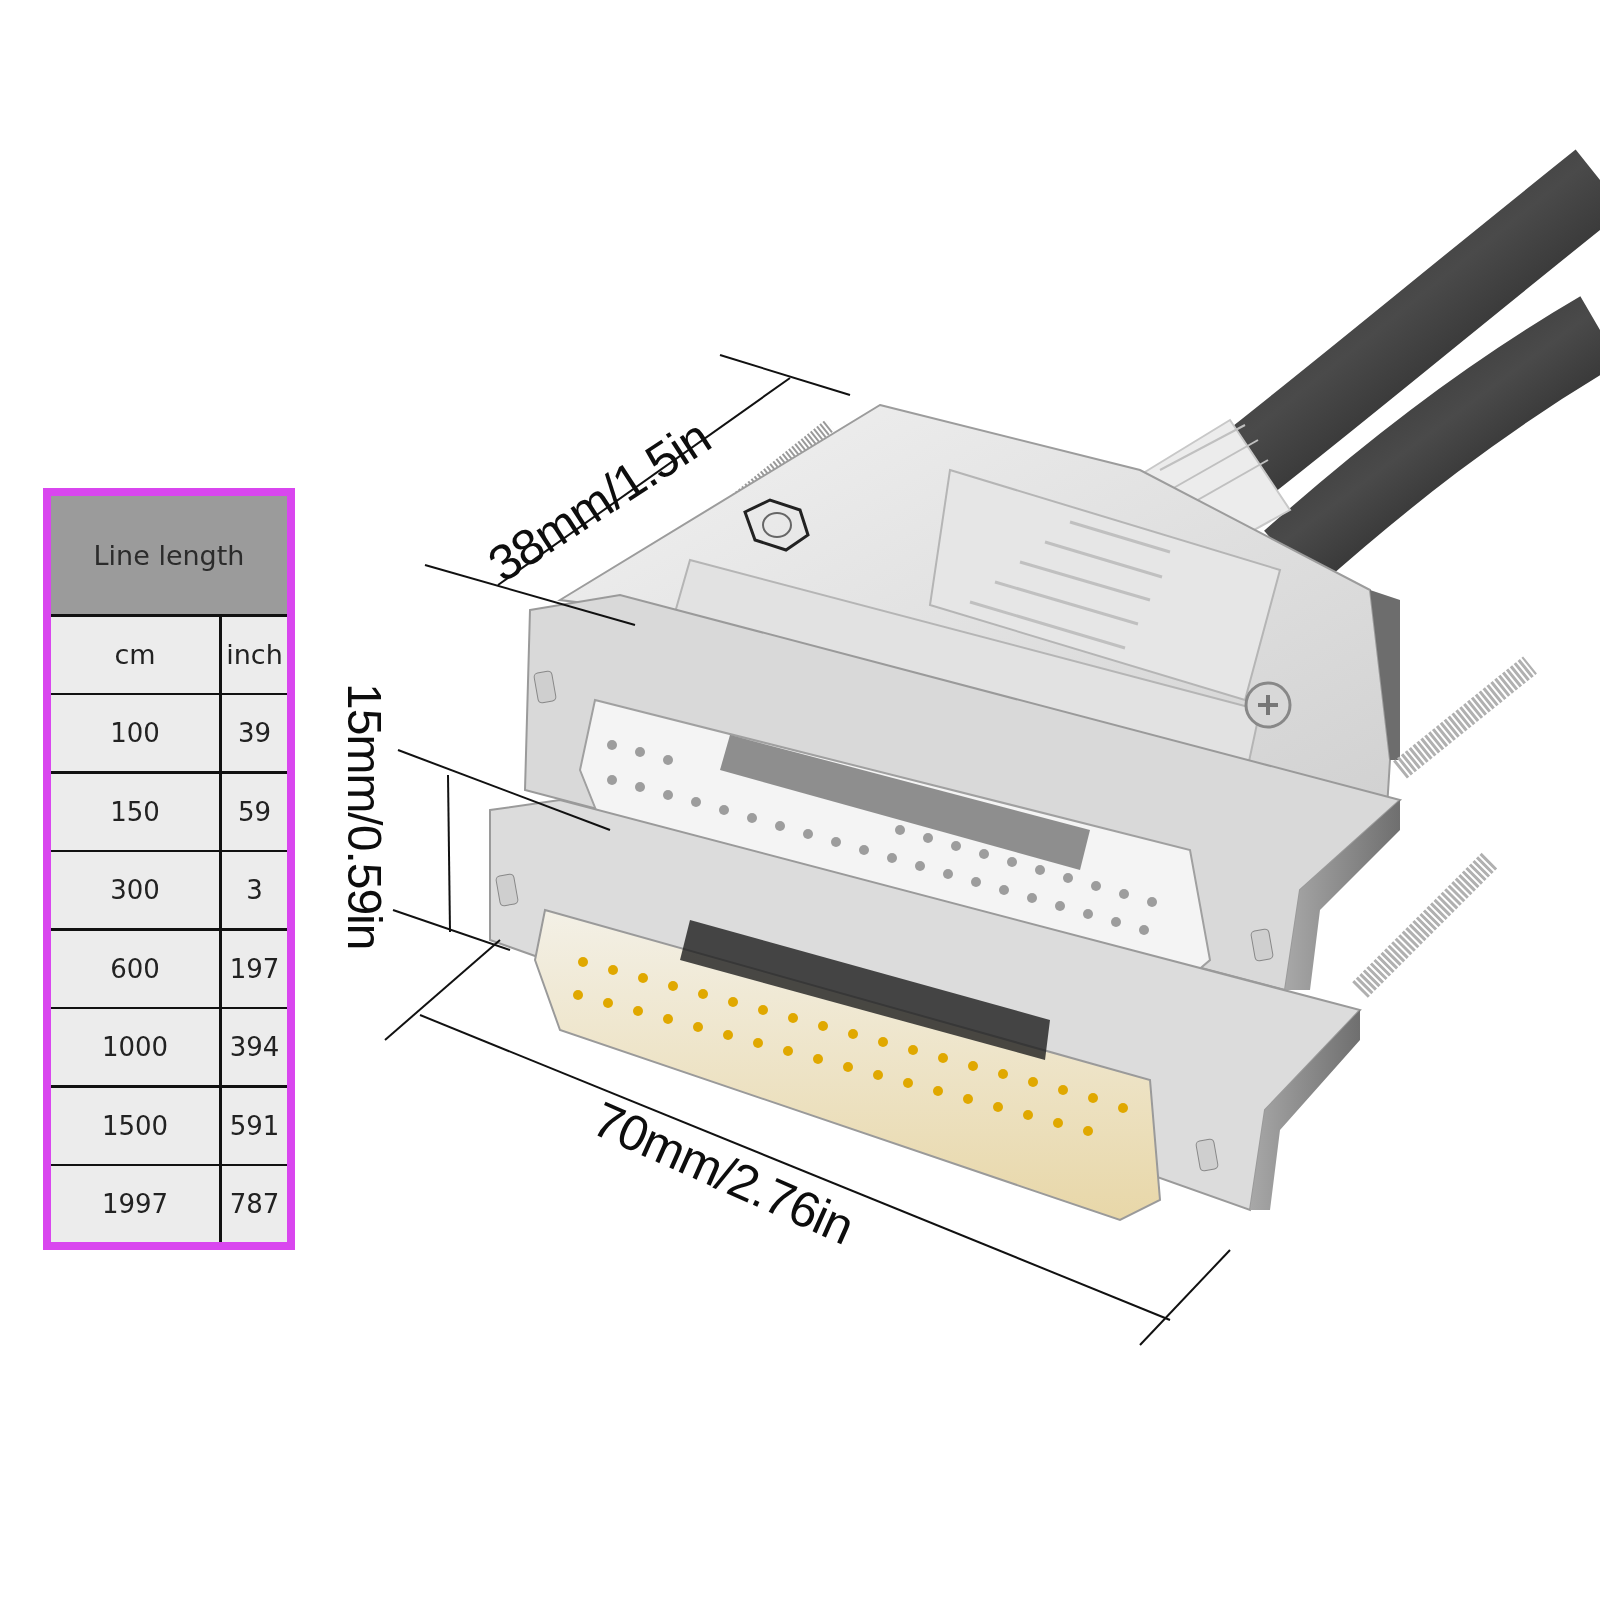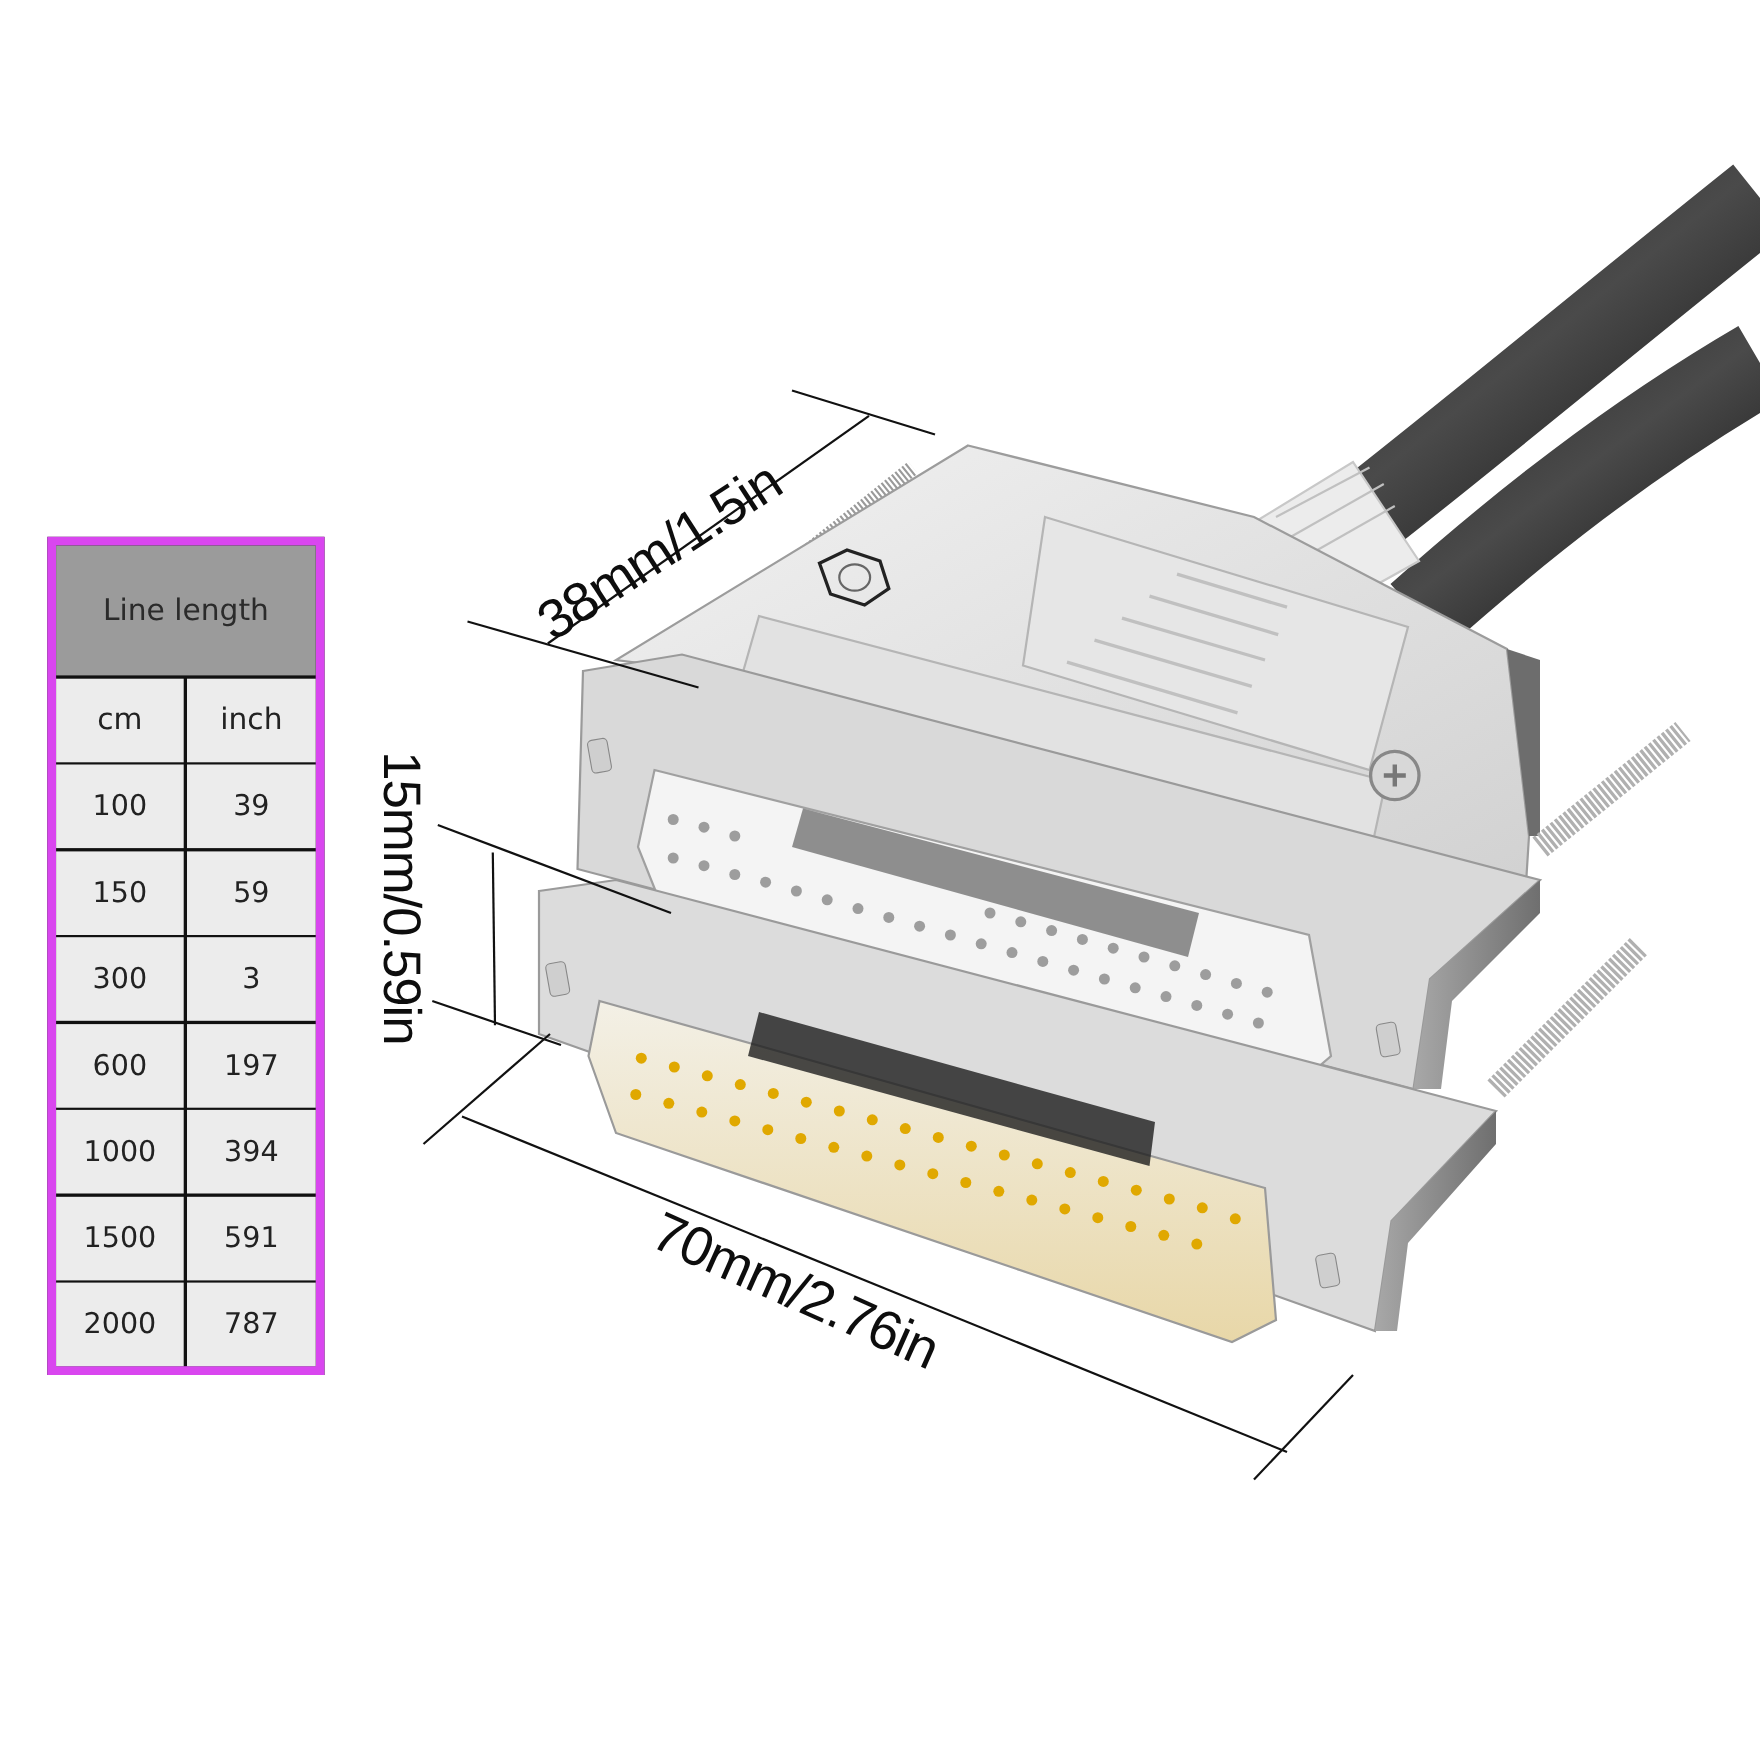--- a/index.html
+++ b/index.html
@@ -8,21 +8,21 @@
   .stage { position:absolute; left:0; top:0; width:1600px; height:1600px; }
 
   
   .len-table { position:absolute; left:43px; top:488px; width:252px;
                border:8px solid #d946ef; background:#111; box-sizing:border-box; }
   .len-head { height:118px; background:#9b9b9b; display:flex; align-items:center;
               justify-content:center; color:#2b2b2b; font-size:27px; }
   .len-row { display:flex; height:76px; margin-top:2.5px; }
   .len-cell { background:#ececec; display:flex; align-items:center; justify-content:center;
               color:#222; font-size:26px; }
-  .len-cell.cm { width:116px; margin-right:3px; }
+  .len-cell.cm { width:168px; margin-right:3px; }
   .len-cell.in { flex:1; }
   .len-row.hdr .len-cell { font-size:27px; }
 
   
   .dim { position:absolute; color:#0d0d0d; font-family:"Liberation Sans", sans-serif;
          font-size:50px; white-space:nowrap; transform-origin:left top; letter-spacing:-1px; }
   .dim-width  { left:478px; top:545px; transform:rotate(-33deg); }
   .dim-height { left:392px; top:683px; transform:rotate(90deg); font-size:48px; }
   .dim-length { left:608px; top:1090px; transform:rotate(24deg); }
 
@@ -242,18 +242,18 @@
     </div>
     <div class="len-row">
       <div class="len-cell cm">1000</div>
       <div class="len-cell in">394</div>
     </div>
     <div class="len-row">
       <div class="len-cell cm">1500</div>
       <div class="len-cell in">591</div>
     </div>
     <div class="len-row">
-      <div class="len-cell cm">2000</div>
+      <div class="len-cell cm">1997</div>
       <div class="len-cell in">787</div>
     </div>
   </div>
 
 </div>
 
 </body></html>

